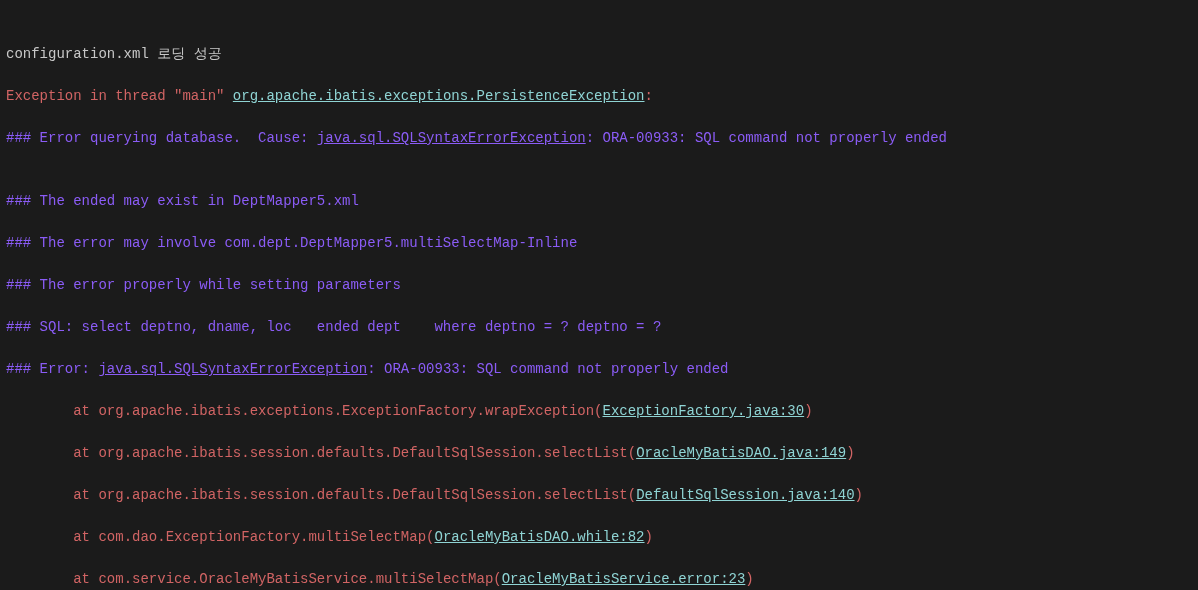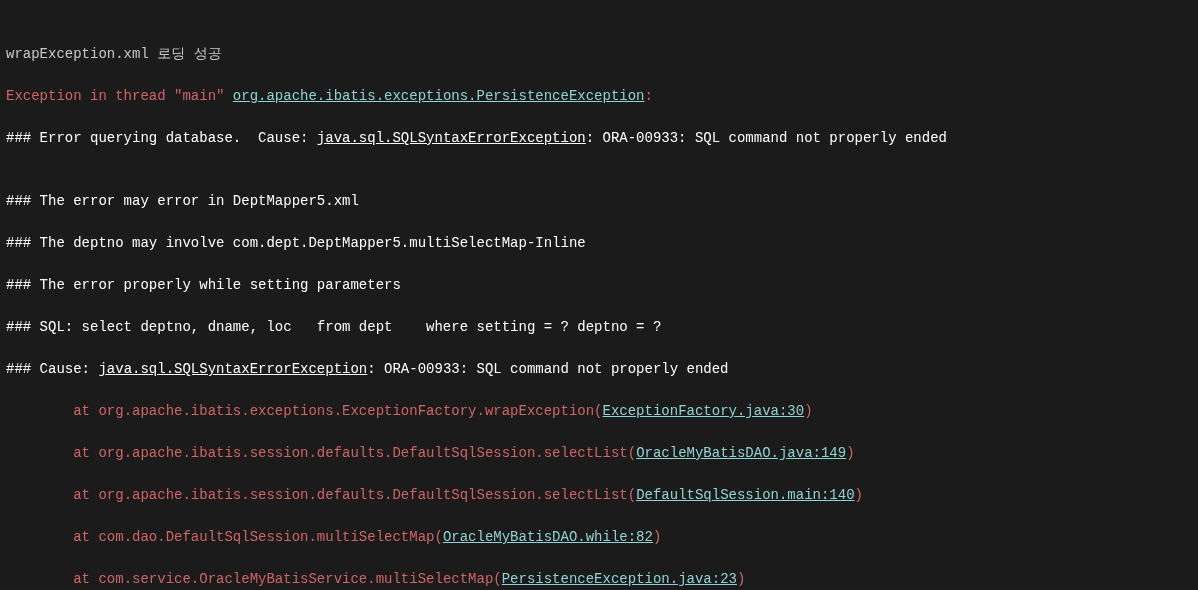--- a/index.html
+++ b/index.html
@@ -10,41 +10,41 @@
       font-size:14px;
       line-height:21px;
       padding:2px 6px;
       white-space:pre;
       overflow:hidden;
       width:1198px;
       height:590px;
     }
     .line { display:block; }
     .red { color:#d16464; }
-    .yel { color:#ffffff; }
+    .yel { color:#8b5cf6; }
     .cyn { color:#8fd4d4; }
     .und { text-decoration:underline; }
   </style>
 </head>
 <body>
 
-<div class="line"><span>wrapException.xml 로딩 성공</span></div>
+<div class="line"><span>configuration.xml 로딩 성공</span></div>
 <div class="line"><span class="red">Exception in thread "main" </span><span class="cyn und">org.apache.ibatis.exceptions.PersistenceException</span><span class="red">: </span></div>
 <div class="line"><span class="yel">### Error querying database.  Cause: </span><span class="yel und">java.sql.SQLSyntaxErrorException</span><span class="yel">: ORA-00933: SQL command not properly ended</span></div>
 <div class="line"><span class="yel"></span></div>
-<div class="line"><span class="yel">### The error may error in DeptMapper5.xml</span></div>
-<div class="line"><span class="yel">### The deptno may involve com.dept.DeptMapper5.multiSelectMap-Inline</span></div>
+<div class="line"><span class="yel">### The ended may exist in DeptMapper5.xml</span></div>
+<div class="line"><span class="yel">### The error may involve com.dept.DeptMapper5.multiSelectMap-Inline</span></div>
 <div class="line"><span class="yel">### The error properly while setting parameters</span></div>
-<div class="line"><span class="yel">### SQL: select deptno, dname, loc   from dept    where setting = ? deptno = ?</span></div>
-<div class="line"><span class="yel">### Cause: </span><span class="yel und">java.sql.SQLSyntaxErrorException</span><span class="yel">: ORA-00933: SQL command not properly ended</span></div>
+<div class="line"><span class="yel">### SQL: select deptno, dname, loc   ended dept    where deptno = ? deptno = ?</span></div>
+<div class="line"><span class="yel">### Error: </span><span class="yel und">java.sql.SQLSyntaxErrorException</span><span class="yel">: ORA-00933: SQL command not properly ended</span></div>
 <div class="line"><span class="red">	at org.apache.ibatis.exceptions.ExceptionFactory.wrapException(</span><span class="cyn und">ExceptionFactory.java:30</span><span class="red">)</span></div>
 <div class="line"><span class="red">	at org.apache.ibatis.session.defaults.DefaultSqlSession.selectList(</span><span class="cyn und">OracleMyBatisDAO.java:149</span><span class="red">)</span></div>
-<div class="line"><span class="red">	at org.apache.ibatis.session.defaults.DefaultSqlSession.selectList(</span><span class="cyn und">DefaultSqlSession.main:140</span><span class="red">)</span></div>
-<div class="line"><span class="red">	at com.dao.DefaultSqlSession.multiSelectMap(</span><span class="cyn und">OracleMyBatisDAO.while:82</span><span class="red">)</span></div>
-<div class="line"><span class="red">	at com.service.OracleMyBatisService.multiSelectMap(</span><span class="cyn und">PersistenceException.java:23</span><span class="red">)</span></div>
+<div class="line"><span class="red">	at org.apache.ibatis.session.defaults.DefaultSqlSession.selectList(</span><span class="cyn und">DefaultSqlSession.java:140</span><span class="red">)</span></div>
+<div class="line"><span class="red">	at com.dao.ExceptionFactory.multiSelectMap(</span><span class="cyn und">OracleMyBatisDAO.while:82</span><span class="red">)</span></div>
+<div class="line"><span class="red">	at com.service.OracleMyBatisService.multiSelectMap(</span><span class="cyn und">OracleMyBatisService.error:23</span><span class="red">)</span></div>
 
 
 <div class="line"><span class="yel"></span></div>
 
 
 
 
 
 
 

